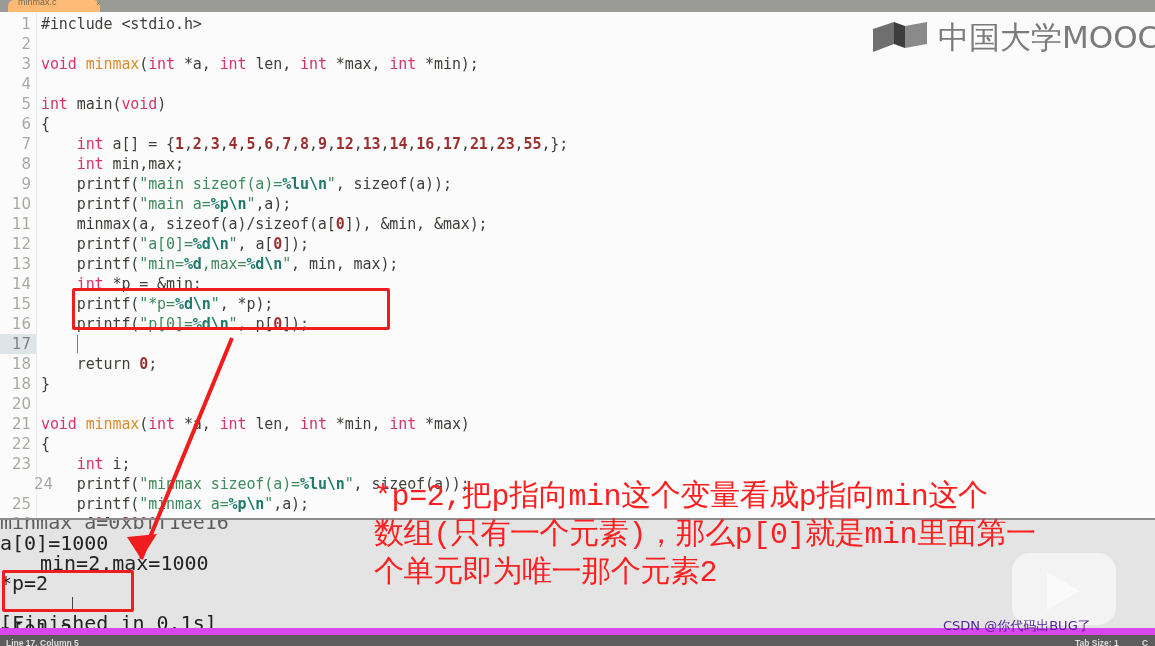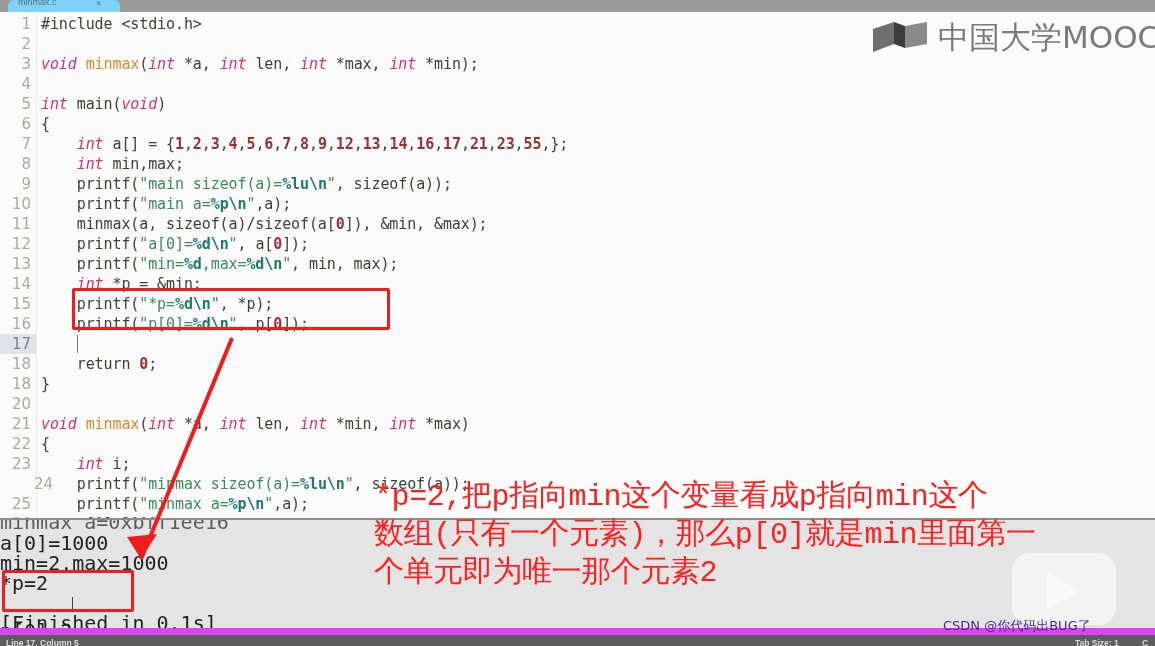--- a/index.html
+++ b/index.html
@@ -6,39 +6,39 @@
   body{
     width:1155px;height:646px;overflow:hidden;
     font-family:"DejaVu Sans Mono","Liberation Mono",monospace;
     background:#f7f7f7;
     position:relative;
   }
   #root{position:relative;width:1155px;height:646px;overflow:hidden;background:#fbfbfb;}
 
   
   .tabstrip{position:absolute;left:0;top:0;width:1155px;height:12px;background:#9a9a96;overflow:hidden;}
-  .tab{position:absolute;left:8px;top:0;width:112px;height:12px;background:#7dd3fc;
+  .tab{position:absolute;left:8px;top:0;width:92px;height:12px;background:#fdba74;
        border-top-left-radius:6px;border-top-right-radius:6px;overflow:hidden;}
   .tab-label{position:absolute;left:10px;top:-3px;font-size:9px;color:#4a4a46;
        font-family:"Liberation Sans",sans-serif;white-space:nowrap;opacity:.75;}
   .tab-close{position:absolute;left:88px;top:-2px;font-size:9px;color:#6a6a66;}
 
   
   .editor{position:absolute;left:0;top:12px;width:1155px;height:506px;background:#fbfbfb;overflow:hidden;}
   .gutter{position:absolute;left:0;top:0;width:36px;height:506px;background:#fbfbfb;}
   .gutter-line{position:absolute;left:0;width:36px;height:20px;text-align:right;
        padding-right:5px;box-sizing:border-box;color:#a9a9a4;font-size:15px;line-height:20px;
        font-family:"DejaVu Sans","Liberation Sans",sans-serif;}
   .gutter-line.active{background:#dfe4e8;color:#7c8288;}
   .code-line{position:absolute;left:41px;height:20px;line-height:20px;font-size:15px;white-space:pre;
        color:#3f3f3c;letter-spacing:-0.1px;}
   .fold-bar{position:absolute;left:36px;top:0;width:1px;height:506px;background:#ececec;}
 
   
-  .kw{color:#d6336c;font-style:italic;}
+  .kw{color:#d6336c;}
   .fn{color:#d98c2b;}
   .num{color:#9c2f2f;font-weight:bold;}
   .str{color:#3f8a5e;}
   .fmt{color:#1f7a6b;font-weight:bold;}
   .pl{color:#3f3f3c;}
 
   
   .caret{position:absolute;width:1px;height:18px;background:#777;}
 
   
@@ -157,21 +157,21 @@
         <div class="code-line" style="top: 502px;"><span class="pl">    a[</span><span class="num">0</span><span class="pl">]=</span><span class="num">1000</span><span class="pl">;</span></div>
       </div>
   </div>
 
   <div class="redbox" style="left:72px;top:288px;width:318px;height:42px;"></div>
 
   <div class="console">
     <div class="console-line clipped">minmax a=0xbff1ee16</div>
     <div id="consolelines">
         <div class="console-line" style="top: 13px;">a[0]=1000</div>
-        <div class="console-line" style="top: 33px;">min=2,max=1000</div>
+        <div class="console-line" style="top: 33px; padding-left: 40px;">min=2,max=1000</div>
         <div class="console-line" style="top: 53px;">*p=2</div>
         <div class="console-line" style="top: 73px; margin-top: 28px;">p[0]=2</div>
         <div class="console-line" style="top: 93px;">[Finished in 0.1s]</div>
       </div>
     <div class="console-cursor" style="left:72px;top:77px;"></div>
   </div>
 
   <div class="redbox" style="left:2px;top:570px;width:132px;height:42px;"></div>
 
   <svg class="arrow-svg">

